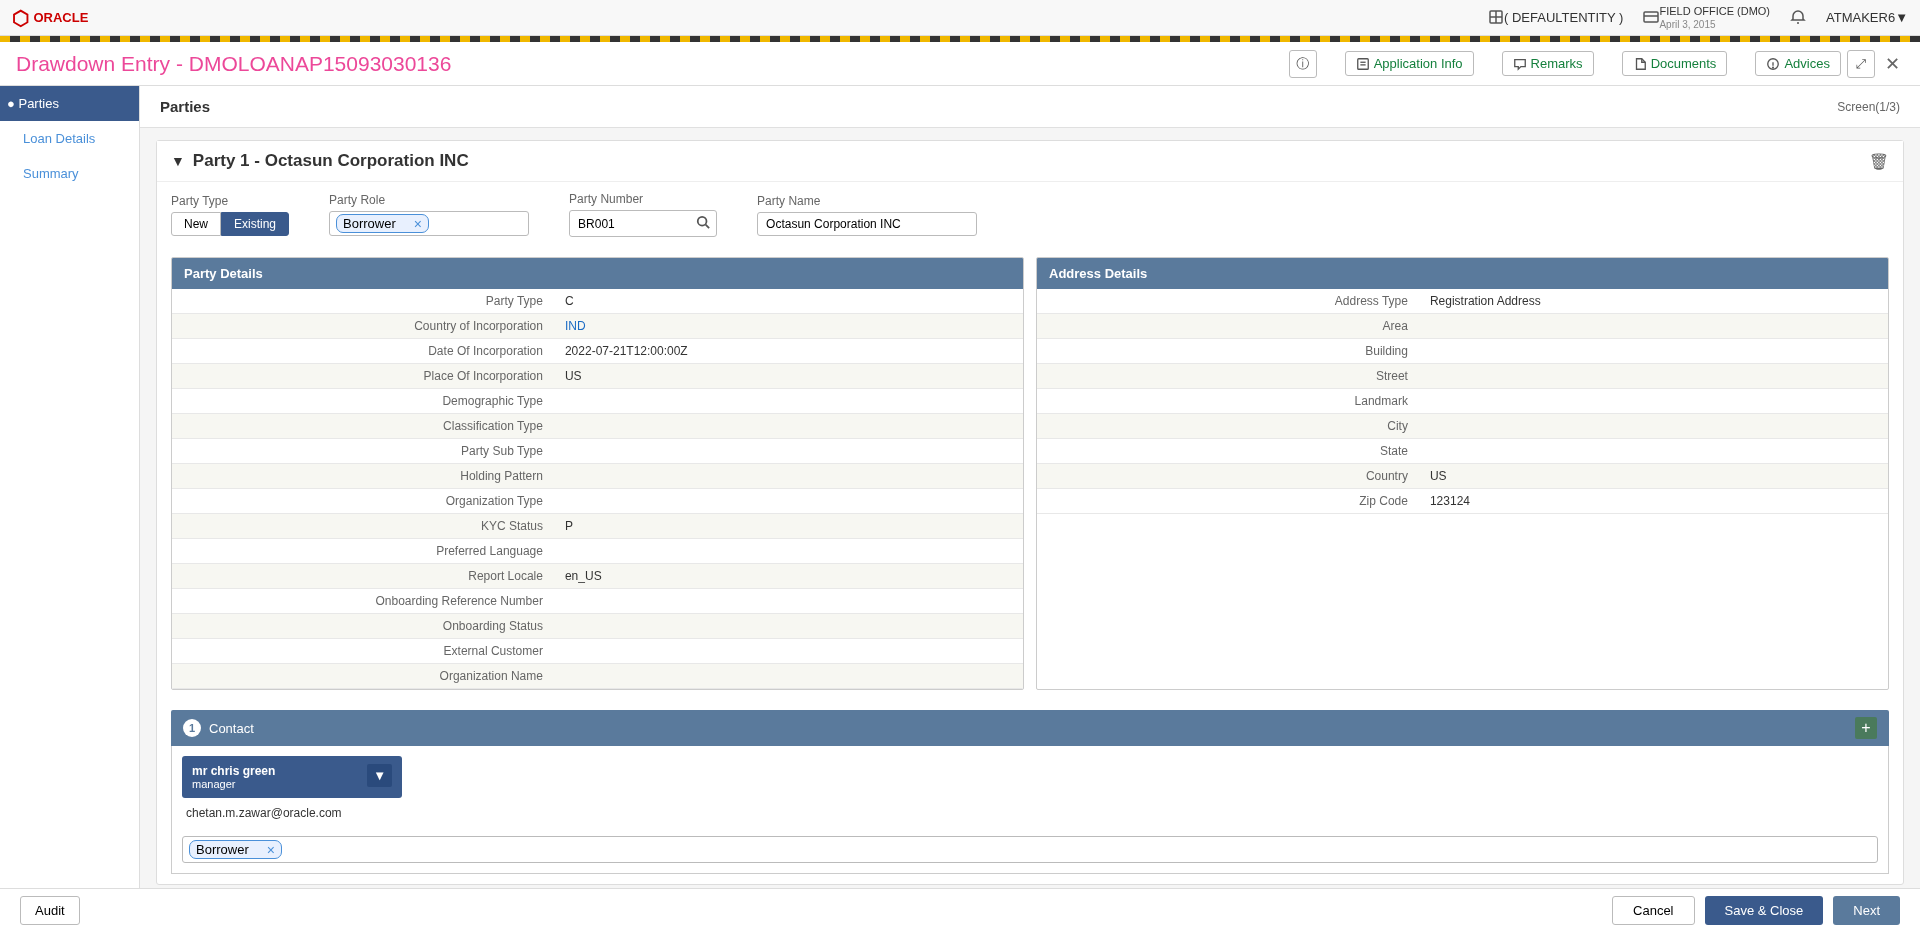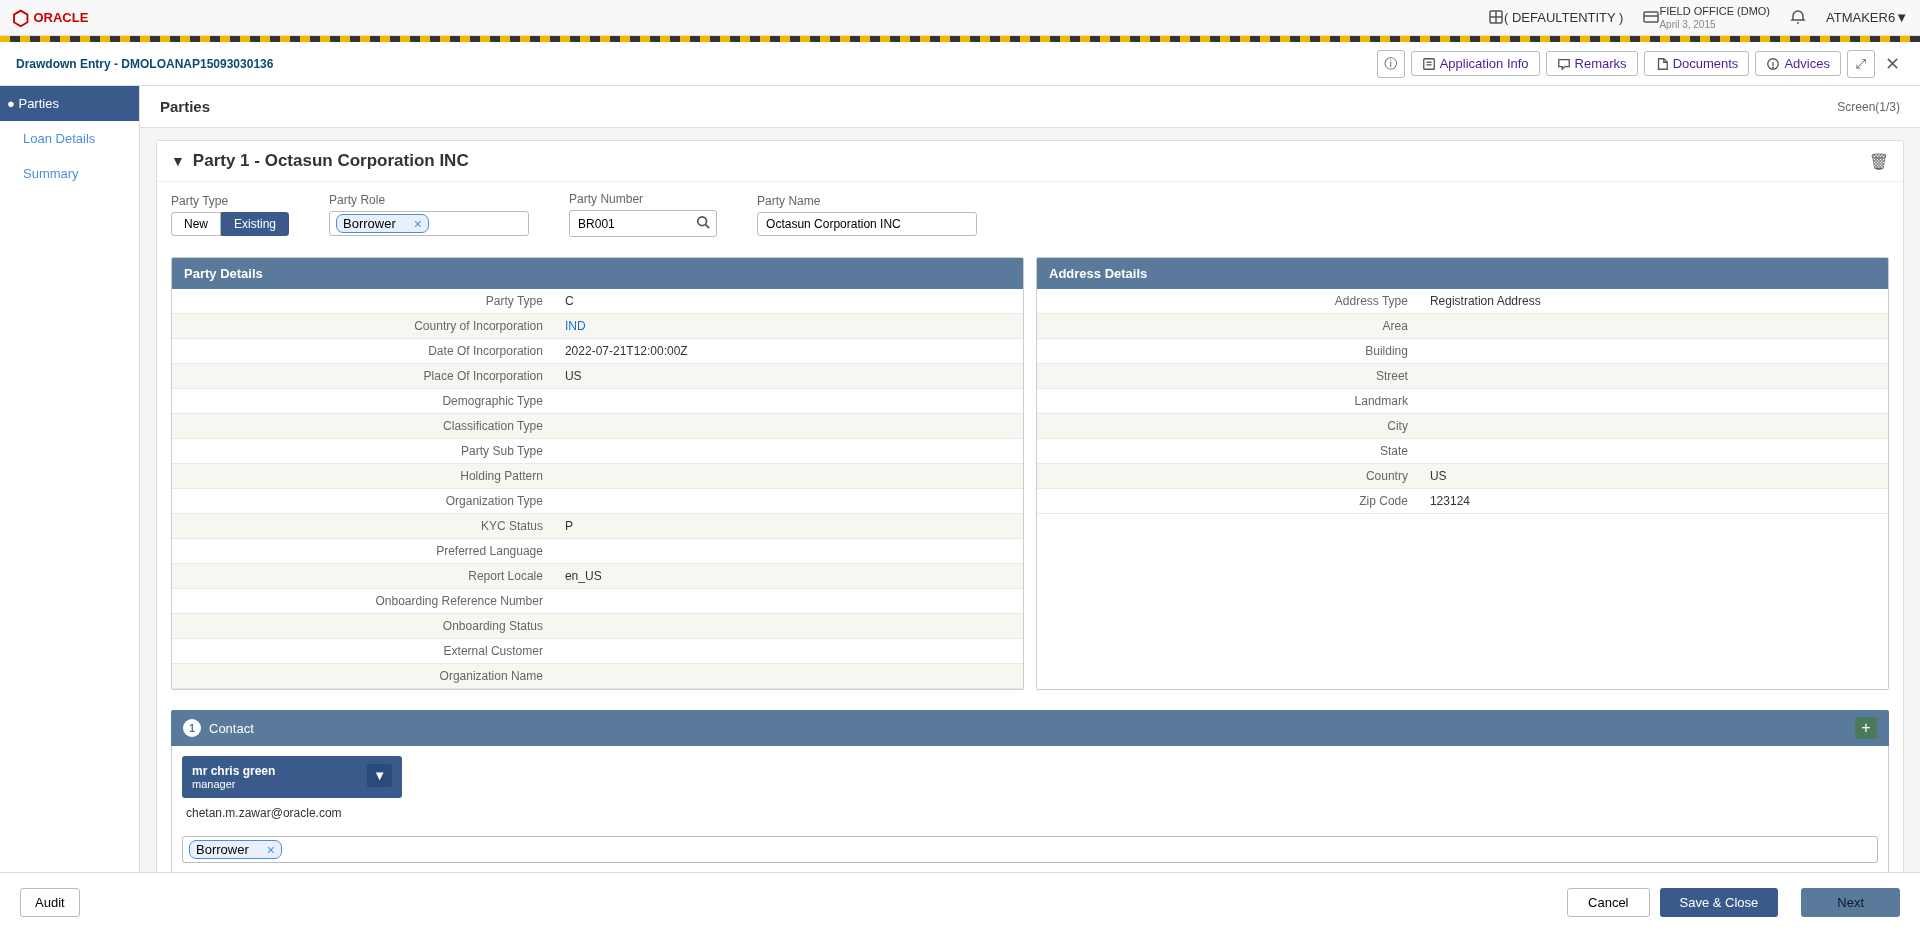--- a/index.html
+++ b/index.html
@@ -7,23 +7,23 @@
 
     
     .topbar { background: #f8f8f8; border-bottom: 1px solid #ddd; height: 36px; display: flex; align-items: center; padding: 0 12px; gap: 16px; }
     .oracle-logo { color: #c00; font-weight: bold; font-size: 18px; display: flex; align-items: center; gap: 4px; }
     .topbar-right { margin-left: auto; display: flex; align-items: center; gap: 20px; font-size: 12px; color: #333; }
     .topbar-item { display: flex; align-items: center; }
     .topbar-item svg { width: 16px; height: 16px; }
 
     
     .header { background: #fff; border-bottom: 1px solid #ddd; height: 44px; display: flex; align-items: center; padding: 0 16px; justify-content: space-between; }
-    .header-title { font-size: 12px; font-weight: bold; color: #0c4a6e; }
+    .header-title { font-size: 21px; font-weight: normal; color: #ec4899; }
     .header-actions { display: flex; align-items: center; gap: 6px; }
-    .header-btn { border: 1px solid #bbb; background: #fff; padding: 4px 10px; border-radius: 3px; cursor: pointer; font-size: 12px; display: flex; align-items: center; gap: 4px; color: #4c1d95; }
+    .header-btn { border: 1px solid #bbb; background: #fff; padding: 4px 10px; border-radius: 3px; cursor: pointer; font-size: 12px; display: flex; align-items: center; gap: 4px; color: #15803d; margin-left: 22px; }
     .header-icon-btn { border: 1px solid #bbb; background: #fff; width: 28px; height: 28px; border-radius: 3px; cursor: pointer; display: flex; align-items: center; justify-content: center; color: #555; }
     .close-btn { background: none; border: none; cursor: pointer; font-size: 18px; color: #666; padding: 0 4px; }
 
     
     .main { display: flex; flex: 1; overflow: hidden; }
 
     
     .sidebar { width: 140px; background: #fff; border-right: 1px solid #ddd; display: flex; flex-direction: column; }
     .sidebar-item { padding: 10px 4px; cursor: pointer; font-size: 13px; border-left: 3px solid transparent; }
     .sidebar-item.active { background: #3a5a8c; color: #fff; border-left: 3px solid #3a5a8c; }
@@ -84,26 +84,26 @@
     .contact-add-btn { margin-left: auto; background: #4a7a5c; border: none; color: #fff; width: 22px; height: 22px; border-radius: 2px; cursor: pointer; font-size: 16px; display: flex; align-items: center; justify-content: center; }
     .contact-body { background: #fff; border: 1px solid #ccc; border-top: none; padding: 10px; }
     .contact-card { background: #3a5a8c; color: #fff; border-radius: 3px; padding: 8px 10px; width: 220px; display: flex; align-items: flex-start; justify-content: space-between; }
     .contact-card-info { font-size: 12px; }
     .contact-card-name { font-weight: bold; font-size: 12px; }
     .contact-dropdown-btn { background: #2a4a7c; border: none; color: #fff; padding: 4px 6px; border-radius: 2px; cursor: pointer; }
     .contact-email { font-size: 12px; color: #333; padding: 8px 4px; }
     .contact-tag-input { display: flex; align-items: center; border: 1px solid #bbb; border-radius: 3px; padding: 3px 6px; min-width: 180px; margin-top: 8px; background: #fff; }
 
     
-    .footer { height: 60px; background: #fff; border-top: 1px solid #ddd; display: flex; align-items: center; justify-content: space-between; padding: 0 20px; }
+    .footer { height: 44px; background: #fff; border-top: 1px solid #ddd; display: flex; align-items: center; justify-content: space-between; padding: 0 20px; }
     .audit-btn { border: 1px solid #bbb; background: #fff; padding: 6px 14px; border-radius: 3px; cursor: pointer; font-size: 13px; }
     .footer-right { display: flex; gap: 10px; }
     .cancel-btn { border: 1px solid #bbb; background: #fff; padding: 6px 20px; border-radius: 3px; cursor: pointer; font-size: 13px; }
     .save-close-btn { background: #3a5a8c; color: #fff; border: none; padding: 6px 20px; border-radius: 3px; cursor: pointer; font-size: 13px; }
-    .next-btn { background: #5a7a9c; color: #0f172a; border: none; padding: 6px 36px; border-radius: 3px; cursor: pointer; font-size: 13px; margin-left: 13px; }
+    .next-btn { background: #5a7a9c; color: #ffffff; border: none; padding: 6px 20px; border-radius: 3px; cursor: pointer; font-size: 13px; }
 
     
     .stripe-bar { height: 6px; background: repeating-linear-gradient(90deg, #f0b800 0px, #f0b800 10px, #333 10px, #333 20px); }
   </style>
 </head>
 <body>
 
 <div class="topbar">
   <div class="oracle-logo">
     <span style="color:#c00; font-size:20px;">⬡</span>

